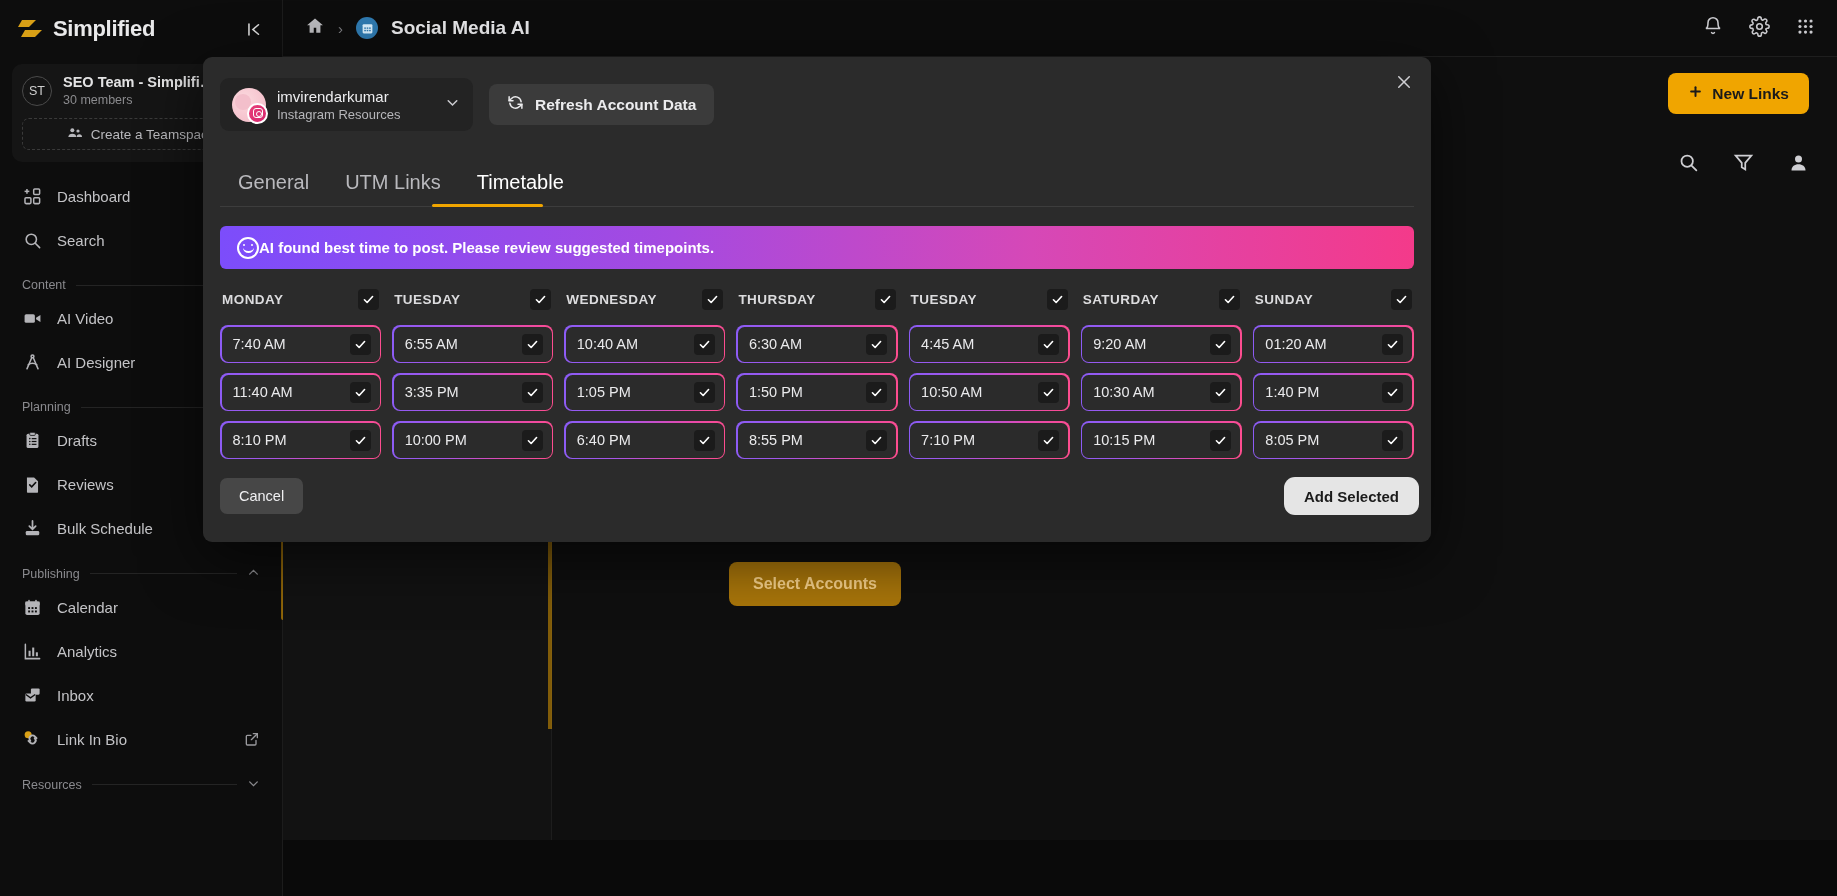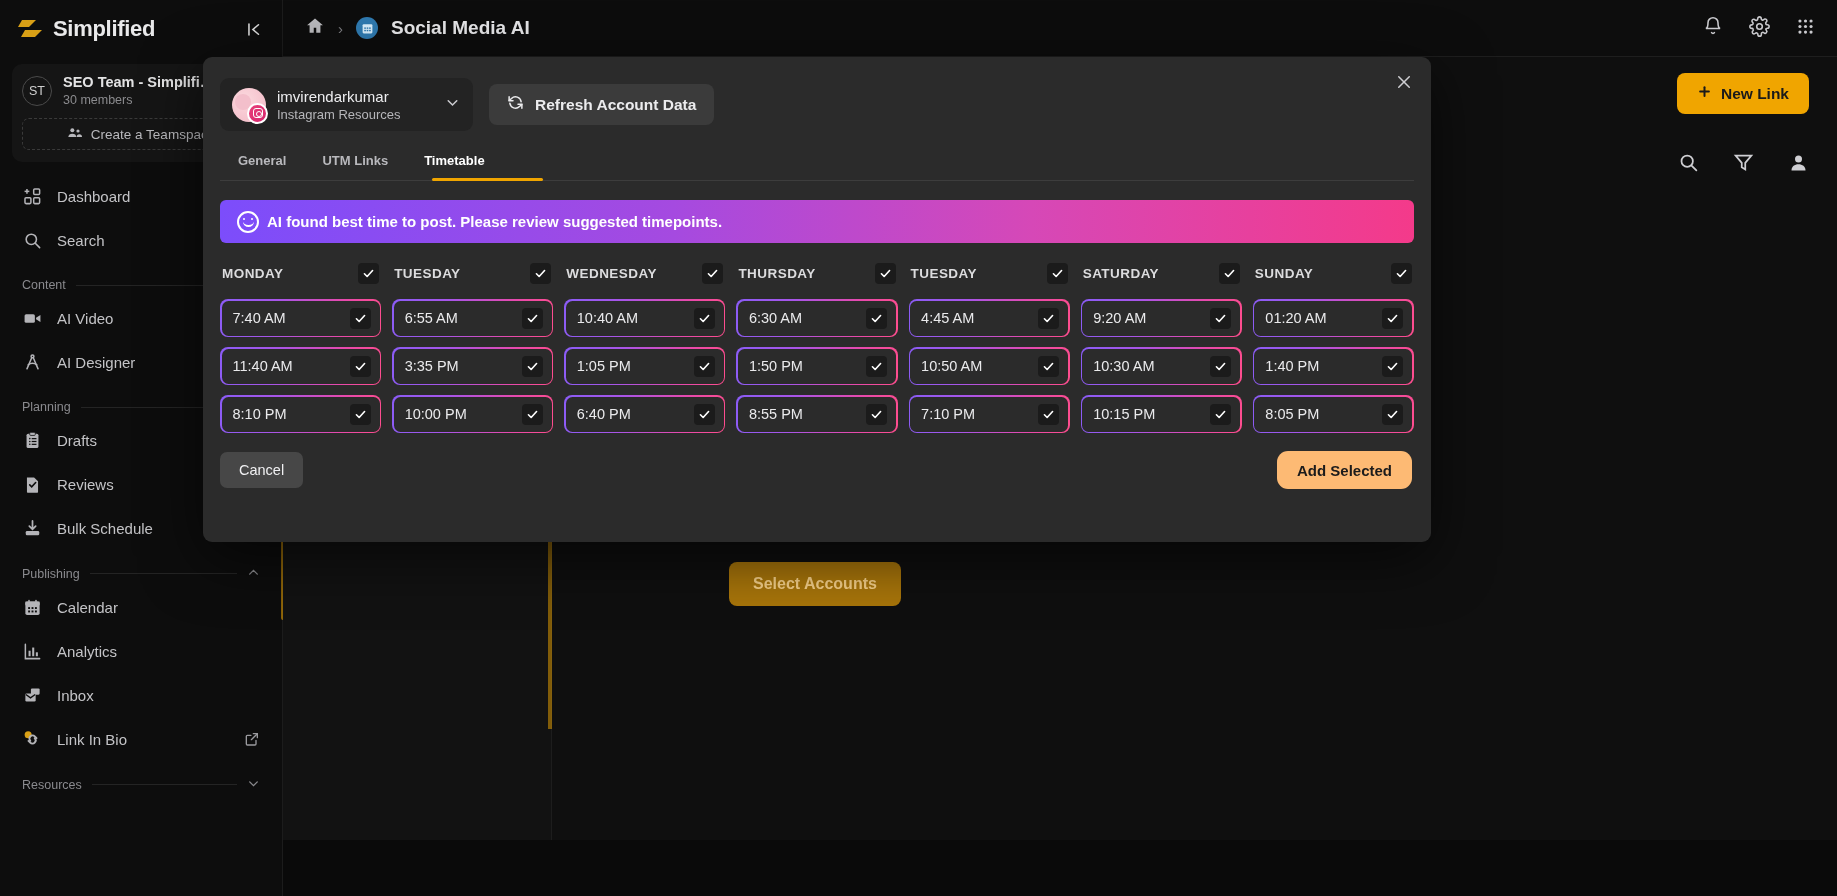--- a/index.html
+++ b/index.html
@@ -114,29 +114,29 @@
   .acct-name { font-size: 15px; color: #ededef; line-height: 17px; }
   .acct-sub { font-size: 13px; color: #b6b6ba; margin-top: 2px; }
   .acct-caret { margin-left: auto; color: #cacace; }
   .refresh-btn {
     height: 41px; background: #3b3b3b; border-radius: 8px; color: #ececee;
     display: flex; align-items: center; gap: 11px; padding: 0 18px;
     font-size: 15.5px; font-weight: bold;
   }
 
   .tabs { display: flex; gap: 0; padding: 22px 0 0 17px; position: relative; }
-  .tab { font-size: 13px; font-weight: bold; color: #b9b9bd; padding: 0 18px 13px 18px; }
+  .tab { font-size: 20px; font-weight: normal; color: #b9b9bd; padding: 0 18px 13px 18px; margin-top: 18px; }
   .tab.active { color: #ffffff; }
   .tabs-underline { position: absolute; left: 17px; right: 17px; bottom: 0; height: 1px; background: #3d3d3d; }
   .tab-active-bar { position: absolute; bottom: 0; height: 3px; background: #f0a500; border-radius: 2px; }
 
   .ai-banner {
     margin: 19px 17px 0 17px; height: 43px; border-radius: 6px;
     background: linear-gradient(90deg, #7c4dfb 0%, #a54ae0 38%, #d648b7 68%, #f43a8a 100%);
-    display: flex; align-items: center; gap: 8px; padding: 0 17px;
+    display: flex; align-items: center; gap: 0; padding: 0 17px;
   }
   .ai-face { width: 22px; height: 22px; border-radius: 50%; border: 2px solid #fff; position: relative; flex:none; }
   .ai-face::before, .ai-face::after { content:''; position:absolute; top:5px; width:2.4px; height:2.4px;
     border-radius:50%; background:#fff; }
   .ai-face::before { left: 4px; } .ai-face::after { right: 4px; }
   .ai-smile { position:absolute; left:3.6px; top:8px; width:11px; height:6px;
     border-bottom: 2px solid #fff; border-radius: 0 0 11px 11px; }
   .ai-text { font-size: 15px; color: #fff; font-weight: bold; }
 
   .grid-wrap { padding: 14px 17px 0 17px; }
@@ -156,24 +156,24 @@
     height: 38px; border-radius: 8px; padding: 1.5px;
     background: linear-gradient(100deg, #8b5cf6 0%, #a855e8 35%, #e849ab 75%, #ff4d8d 100%);
   }
   .slot-inner {
     height: 100%; border-radius: 6.5px; background: #2b2b2b;
     display: flex; align-items: center; padding: 0 9px 0 11px;
   }
   .slot-time { font-size: 14.5px; color: #eaeaec; }
   .slot-inner .cb { margin-left: auto; }
 
-  .modal-footer { display: flex; align-items: center; padding: 18px 19px 0 17px; }
+  .modal-footer { display: flex; align-items: center; padding: 18px 12px 0 17px; }
   .cancel-btn { height: 36px; padding: 0 19px; background: #474747; color: #f0f0f2;
     border-radius: 7px; font-size: 14.5px; display: flex; align-items: center; }
-  .add-selected-btn { margin-left: auto; height: 38px; padding: 0 20px; background: #fdba74;
+  .add-selected-btn { margin-left: auto; height: 38px; padding: 0 20px; background: #e5e5e5;
     color: #1b1b1b; font-weight: bold; font-size: 15px; border-radius: 11px;
     display: flex; align-items: center; }
 </style>
 </head>
 <body>
 
 <div id="app">
 
   <div class="sidebar">
     <div class="brand-row">
@@ -441,21 +441,21 @@
   <div class="content-area">
     <div class="sub-toolbar">
       <span class="tab-label-bg">st</span>
       <div class="new-post-btn">
         <span>
           <svg width="15" height="15" viewBox="0 0 24 24" stroke="#1a1a1a" stroke-width="3.2" stroke-linecap="round">
               <line x1="12" y1="5" x2="12" y2="19"></line>
               <line x1="5" y1="12" x2="19" y2="12"></line>
             </svg>
         </span>
-        <span>New Link</span>
+        <span>New Links</span>
       </div>
       <div class="tool-icons">
         <span>
           <svg width="21" height="21" viewBox="0 0 24 24" fill="none" stroke="#cfcfd3" stroke-width="2" stroke-linecap="round">
               <circle cx="10.5" cy="10.5" r="6.5"></circle>
               <line x1="15.5" y1="15.5" x2="21" y2="21"></line>
             </svg>
         </span>
         <span>
           <svg width="21" height="21" viewBox="0 0 24 24" fill="none" stroke="#cfcfd3" stroke-width="2" stroke-linecap="round">

